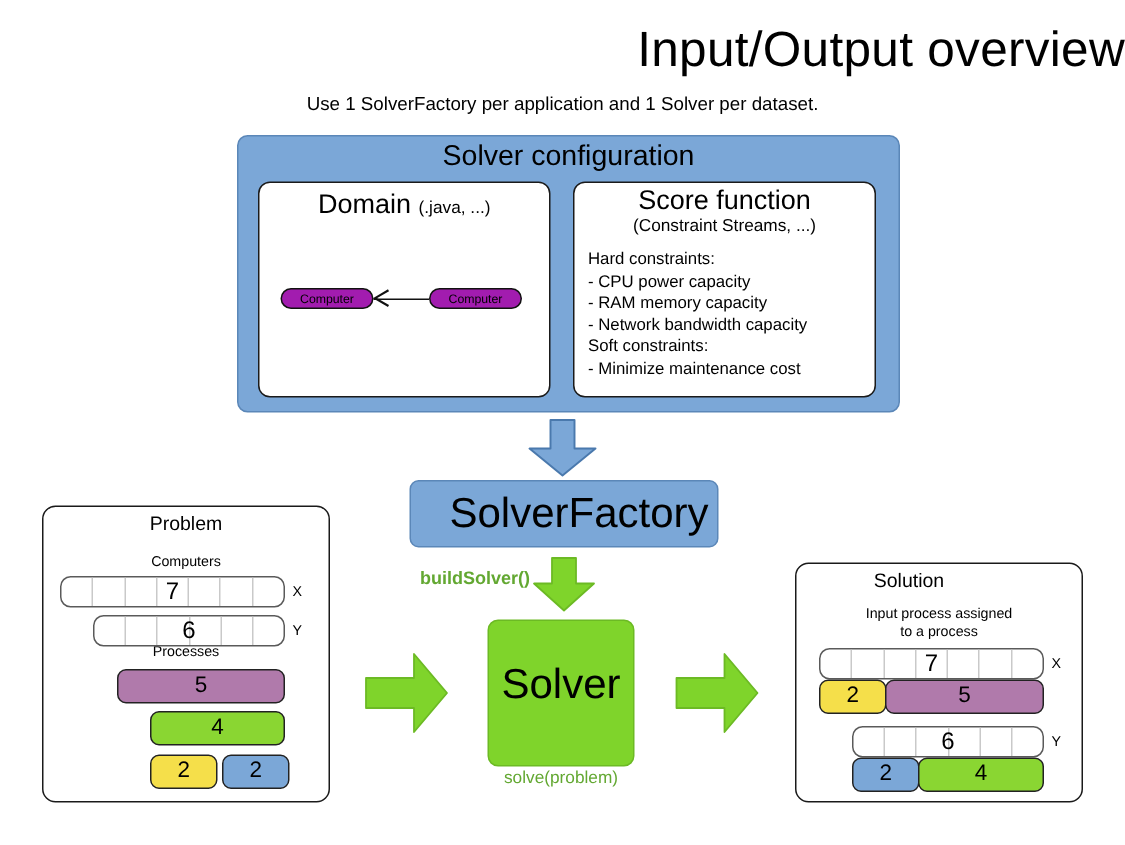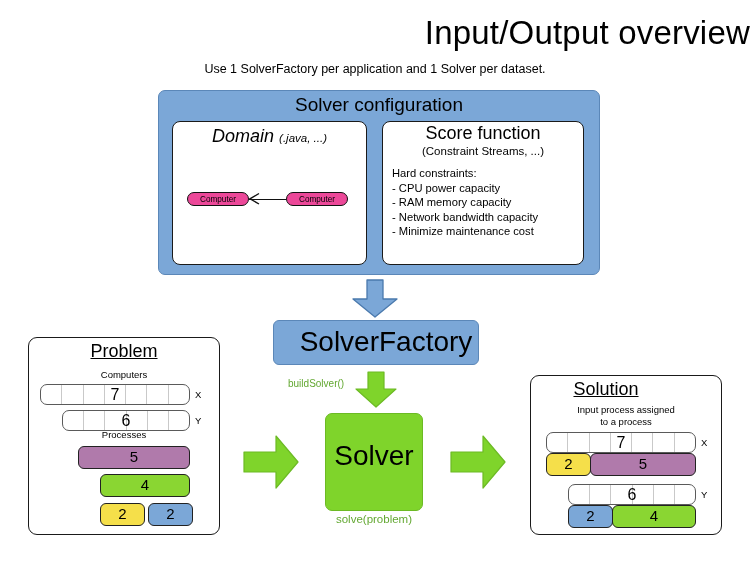--- a/index.html
+++ b/index.html
@@ -56,31 +56,31 @@
   }
   #domain-card { left: 172px; top: 121px; width: 195px; height: 144px; }
   #score-card  { left: 382px; top: 121px; width: 202px; height: 144px; }
 
   .card-head {
     text-align: center;
     font-size: 18px;
     white-space: nowrap;
   }
   .card-head .suffix { font-size: 11.5px; }
-  #domain-head { left: 172px; top: 126px; width: 195px; font-style: italic; }
+  #domain-head { left: 172px; top: 126px; width: 195px; }
   #score-head  { left: 382px; top: 123px; width: 202px; font-size: 18px; }
   #score-sub {
     left: 382px; top: 145px; width: 202px;
     text-align: center;
     font-size: 11.5px;
   }
 
   
   .uml-node {
-    background: #ec4899;
+    background: #a21caf;
     border: 1.3px solid #111;
     border-radius: 9px;
     font-size: 8.2px;
     text-align: center;
     line-height: 13px;
     height: 14px;
     box-sizing: border-box;
   }
   #uml-computer { left: 187px; top: 192px; width: 62px; }
   #uml-process  { left: 286px; top: 192px; width: 62px; }
@@ -106,24 +106,25 @@
     box-sizing: border-box;
   }
   #solver-factory-label {
     left: 273px; top: 326px; width: 226px;
     text-align: center;
     font-size: 28px;
   }
 
   
   #build-solver-label {
-    left: 288px; top: 378px;
-    font-size: 10px;
+    left: 280px; top: 378px;
+    font-size: 12px;
     color: #63a832;
     white-space: nowrap;
+    font-weight: bold;
   }
   #factory-to-solver-arrow { left: 355px; top: 372px; width: 42px; height: 36px; }
 
   
   #solver-box {
     left: 325px; top: 413px; width: 98px; height: 98px;
     background: #7fd42b;
     border: 1.2px solid #6cba24;
     border-radius: 7px;
     box-sizing: border-box;
@@ -150,23 +151,22 @@
     background: #ffffff;
     border: 1.6px solid #1a1a1a;
     border-radius: 9px;
     box-sizing: border-box;
   }
   #problem-card  { left: 28px;  top: 337px; width: 192px; height: 198px; }
   #solution-card { left: 530px; top: 375px; width: 192px; height: 160px; }
 
   .io-title {
     text-align: center;
-    font-size: 18px;
-    white-space: nowrap;
-    text-decoration: underline;
+    font-size: 13px;
+    white-space: nowrap;
   }
   #problem-title  { left: 28px;  top: 341px; width: 192px; }
   #solution-title { left: 530px; top: 379px; width: 152px; }
 
   .io-sub {
     text-align: center;
     font-size: 9.5px;
     line-height: 12px;
   }
   #computers-label { left: 28px;  top: 369px; width: 192px; }
@@ -244,20 +244,21 @@
   </div>
 
   <div class="abs inner-card" id="score-card"></div>
   <div class="abs card-head" id="score-head">Score function</div>
   <div class="abs" id="score-sub">(Constraint Streams, ...)</div>
   <div class="abs" id="score-list">
       <div>Hard constraints:</div>
       <div>- CPU power capacity</div>
       <div>- RAM memory capacity</div>
       <div>- Network bandwidth capacity</div>
+      <div>Soft constraints:</div>
       <div>- Minimize maintenance cost</div>
     </div>
 
   <div class="abs" id="config-to-factory-arrow">
     <svg width="46" height="38" viewBox="0 0 46 38">
       <polygon points="15,0 31,0 31,19 45,19 23,37 1,19 15,19" fill="#7ba7d7" stroke="#4a79ad" stroke-width="1.3" stroke-linejoin="round"></polygon>
     </svg>
   </div>
 
   <div class="abs" id="solver-factory-box"></div>

